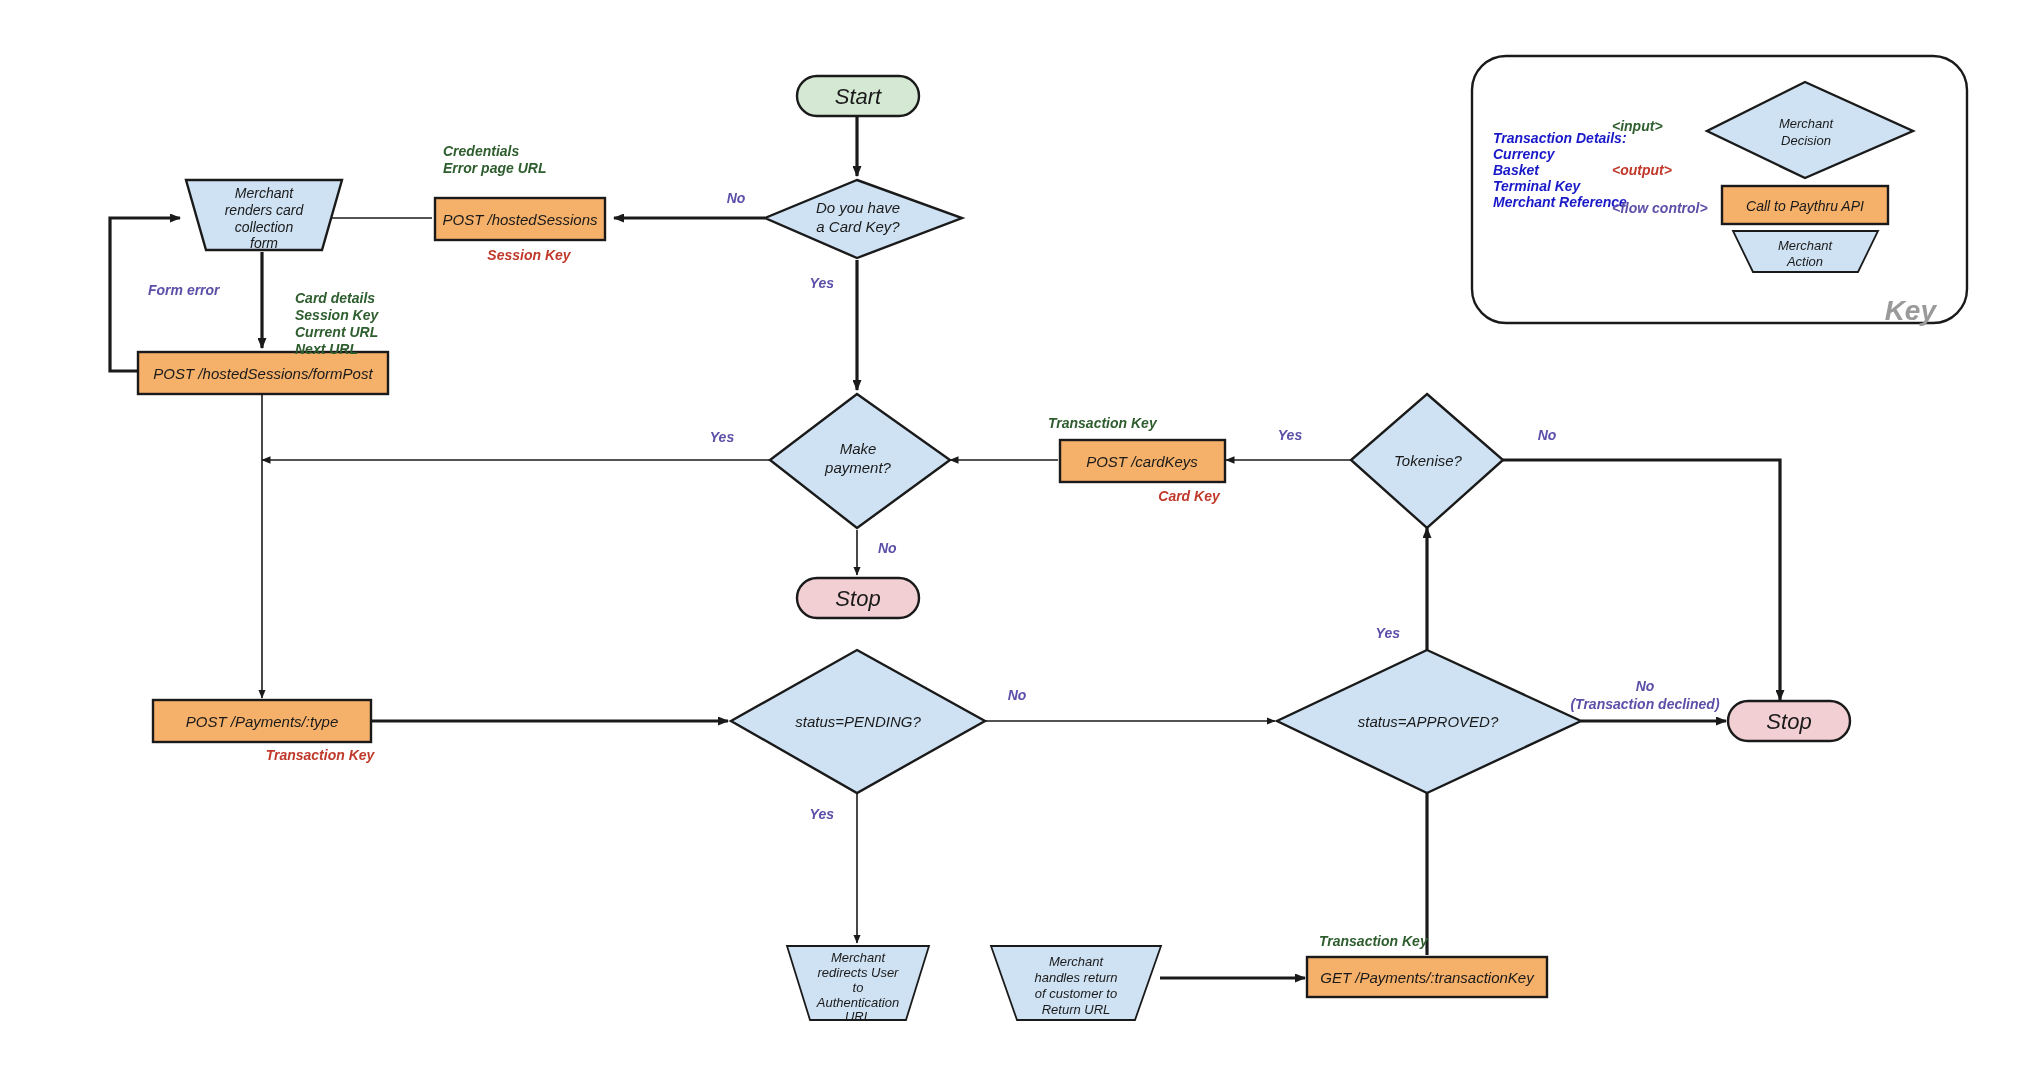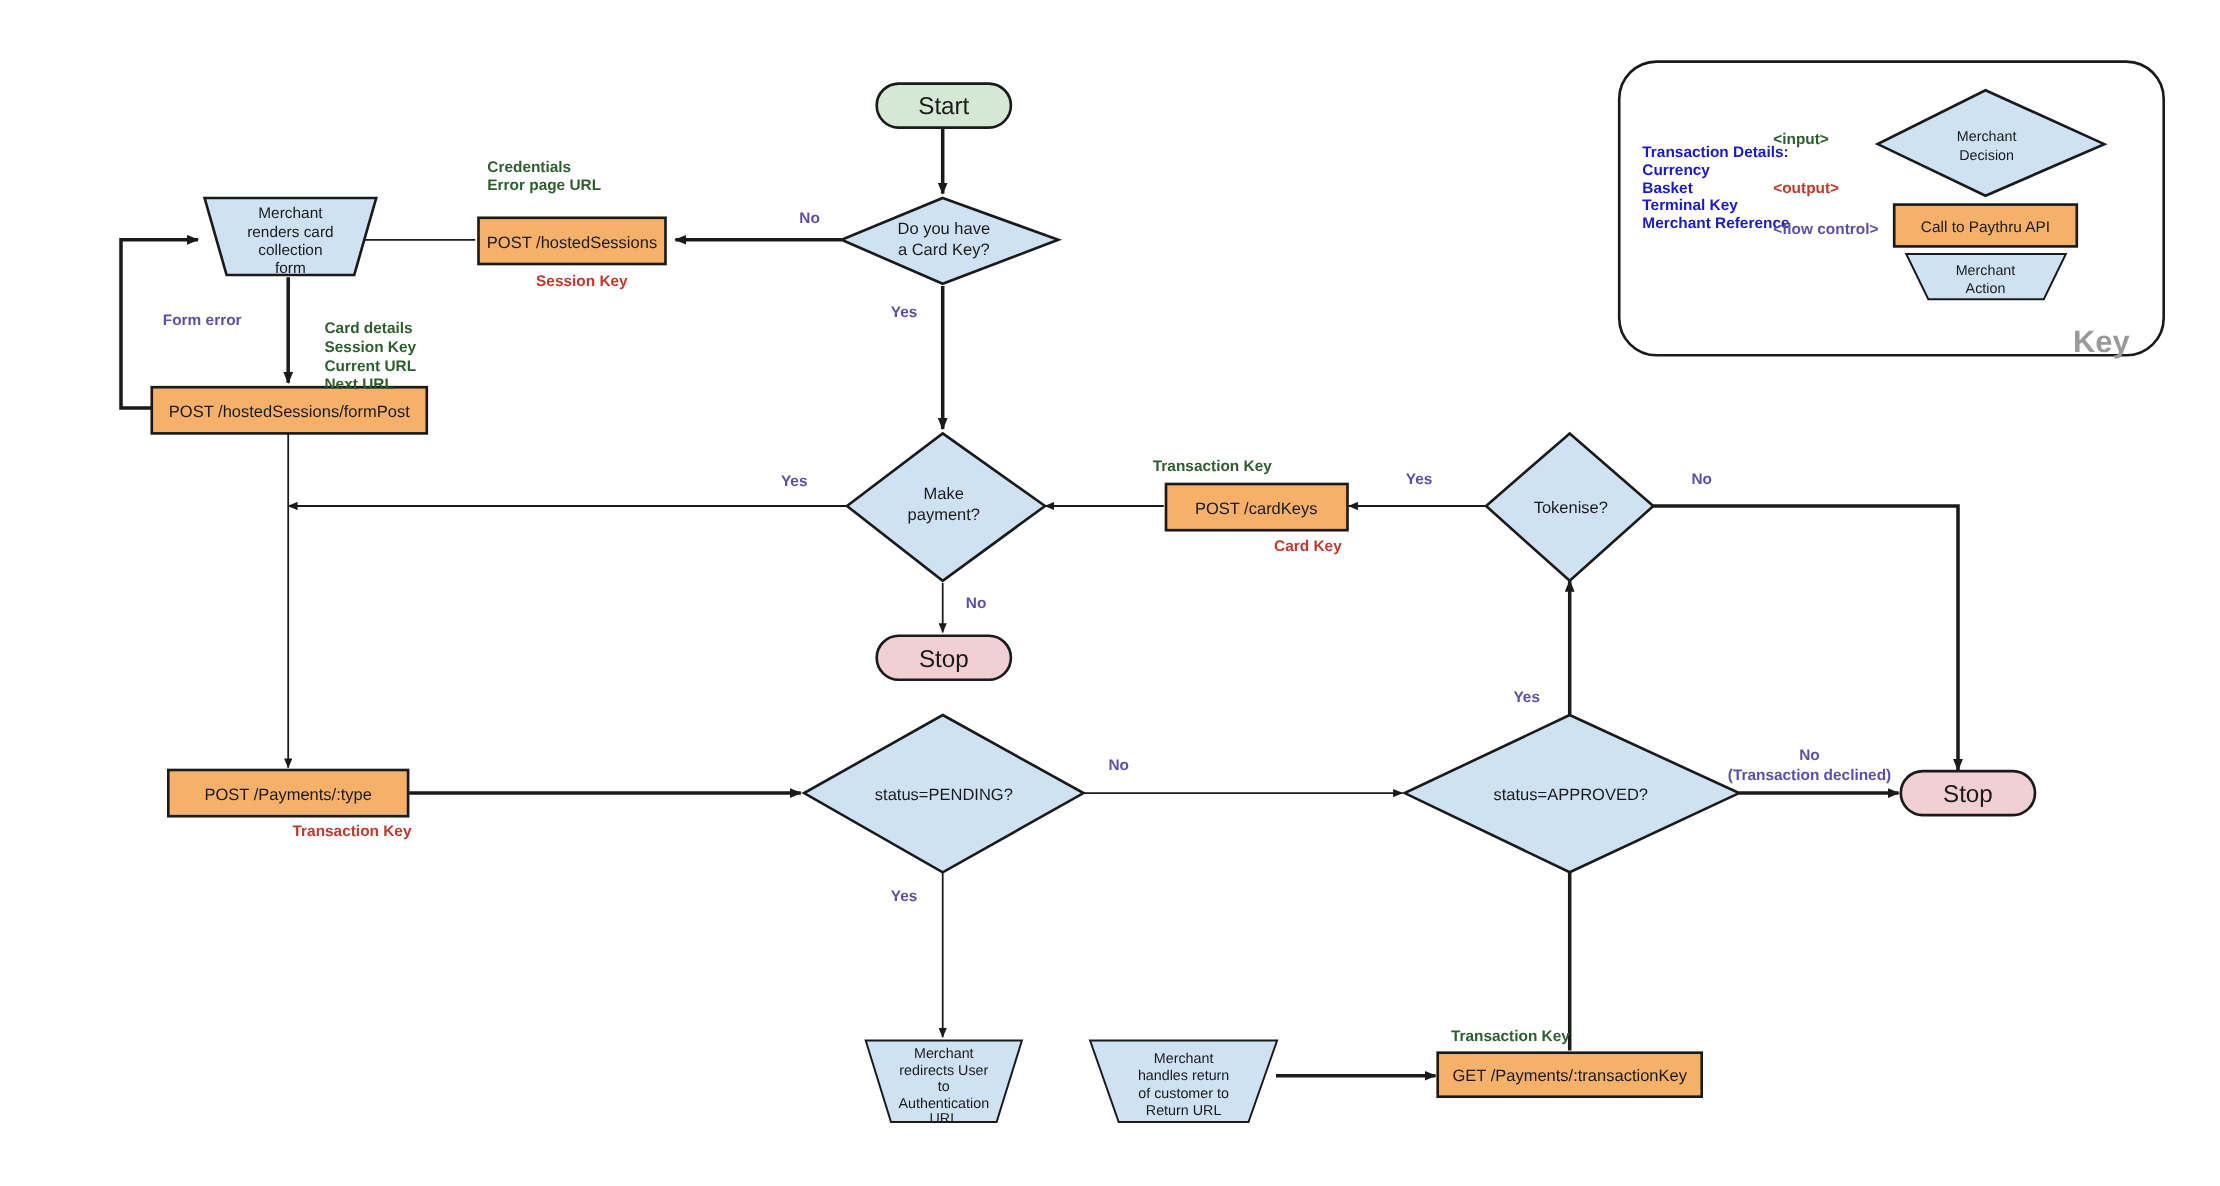--- a/index.html
+++ b/index.html
@@ -1,18 +1,18 @@
 <!DOCTYPE html>
 <html><head>
 <meta charset="utf-8">
 <style>
   html,body{margin:0;padding:0;background:#ffffff;}
   body{width:2018px;height:1078px;overflow:hidden;
        font-family:"Liberation Sans", sans-serif;}
-  #stage{position:relative;width:1964px;height:1078px;background:#fff;}
+  #stage{position:relative;width:1964px;height:1078px;background:#fff;font-style:italic;}
   svg{position:absolute;left:0;top:0;width:2018px;height:1078px;}
   .shape-txt{font-family:"Liberation Sans", sans-serif;fill:#1a1a1a;}
   .lbl-flow{font-family:"Liberation Sans", sans-serif;fill:#5b4fa8;font-weight:bold;font-size:14px;}
   .lbl-in{font-family:"Liberation Sans", sans-serif;fill:#2e5d2e;font-weight:bold;font-size:14px;}
   .lbl-out{font-family:"Liberation Sans", sans-serif;fill:#c0392b;font-weight:bold;font-size:14px;}
   .lbl-blue{font-family:"Liberation Sans", sans-serif;fill:#1919c8;font-weight:bold;font-size:14px;}
   .keyword{font-family:"Liberation Sans", sans-serif;fill:#9a9a9a;font-weight:bold;font-size:28px;}
   .edge{stroke:#1a1a1a;fill:none;}
   .edge-thin{stroke-width:1.6;}
   .edge-thick{stroke-width:3.2;}

